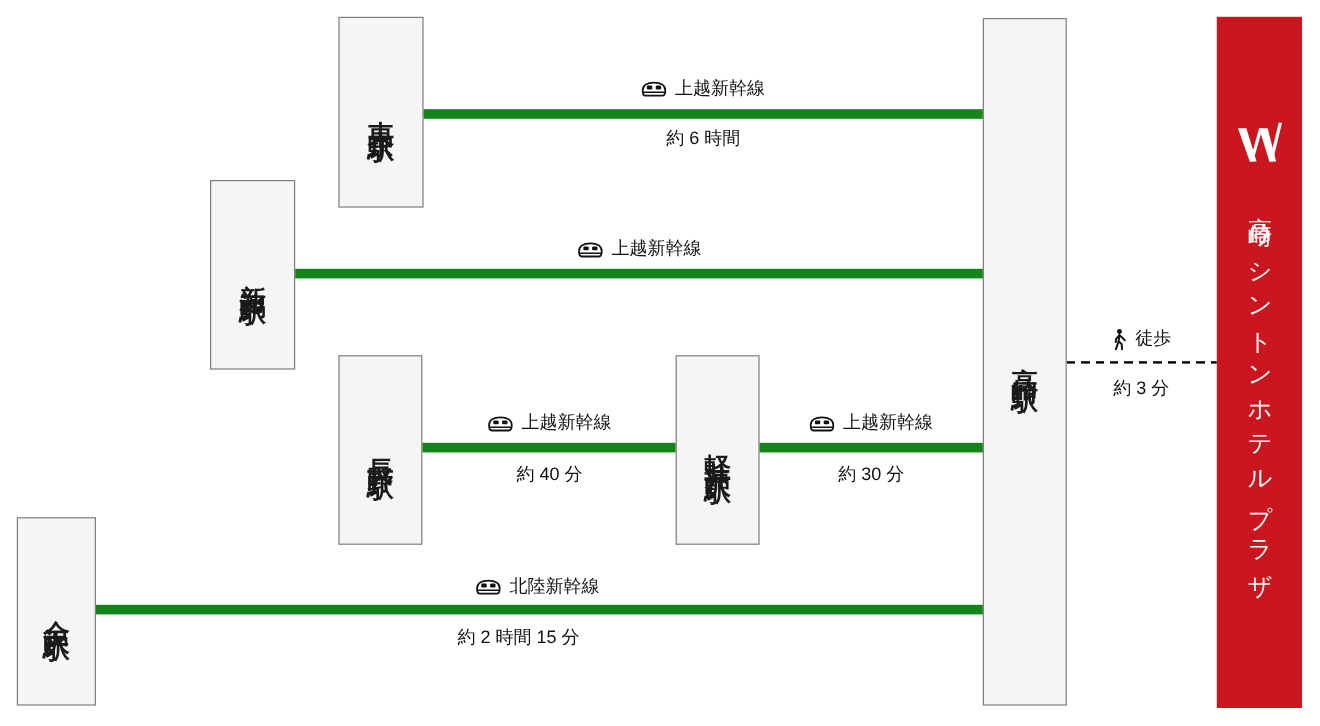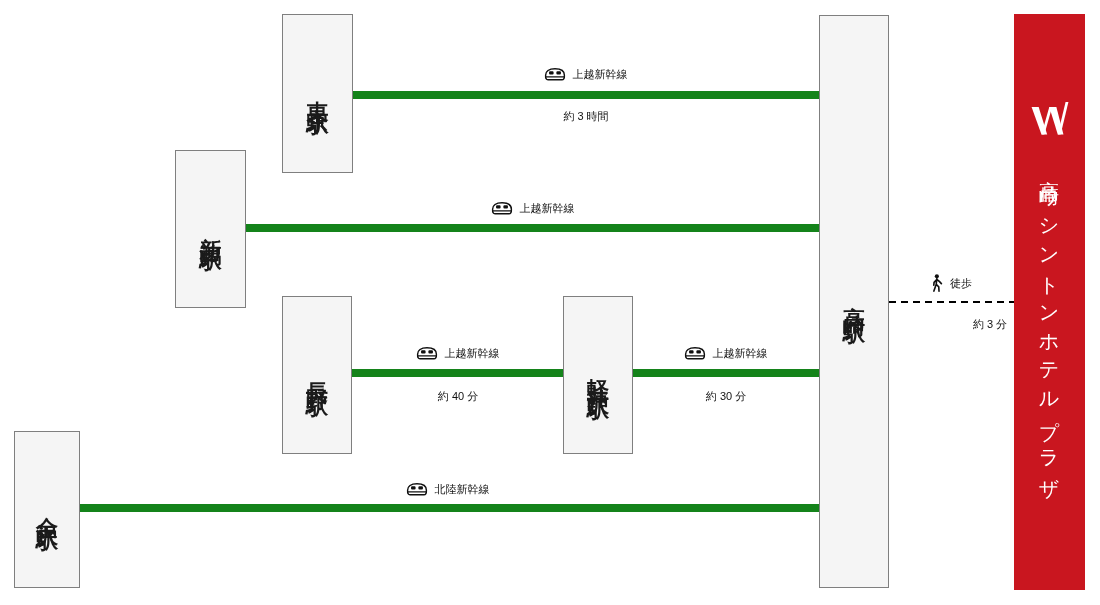--- a/index.html
+++ b/index.html
@@ -26,21 +26,21 @@
   .rail{
     position:absolute;height:8px;
     background:var(--rail-green,#14831a);
   }
 
   
   .route-label{
     position:absolute;transform:translateX(-50%);
     display:flex;align-items:center;gap:7px;
     white-space:nowrap;height:24px;
-    font-size:11px;font-weight:500;color:#111;line-height:24px;
+    font-size:15px;font-weight:500;color:#111;line-height:24px;
   }
   .route-label svg{flex:0 0 auto;display:block;}
 
   
   .dashed-line{
     position:absolute;height:2px;
     background:repeating-linear-gradient(90deg,#000 0 7px,transparent 7px 12px);
   }
 
   
@@ -89,21 +89,21 @@
   <div class="route-label" style="left:586px;top:62px;">
     <svg viewBox="0 0 24 17" width="21" height="15">
       <path d="M4 14.5 C2 14.5 1.2 13 1.2 9.5 C1.2 5 5 2 12 2 C19 2 22.8 5 22.8 9.5 C22.8 13 22 14.5 20 14.5 Z" fill="none" stroke="#111" stroke-width="1.7"></path>
       <path d="M1.6 11.3 L22.4 11.3" stroke="#111" stroke-width="1.4"></path>
       <rect x="5.2" y="4.9" width="5.2" height="3.7" rx="1.2" fill="#111"></rect>
       <rect x="13.6" y="4.9" width="5.2" height="3.7" rx="1.2" fill="#111"></rect>
     </svg>
     <span>上越新幹線</span>
   </div>
   <div class="route-label" style="left:586px;top:104px;">
-    <span>約 3 時間</span>
+    <span>約 6 時間</span>
   </div>
 
   <div class="route-label" style="left:533px;top:196px;">
     <svg viewBox="0 0 24 17" width="21" height="15">
       <path d="M4 14.5 C2 14.5 1.2 13 1.2 9.5 C1.2 5 5 2 12 2 C19 2 22.8 5 22.8 9.5 C22.8 13 22 14.5 20 14.5 Z" fill="none" stroke="#111" stroke-width="1.7"></path>
       <path d="M1.6 11.3 L22.4 11.3" stroke="#111" stroke-width="1.4"></path>
       <rect x="5.2" y="4.9" width="5.2" height="3.7" rx="1.2" fill="#111"></rect>
       <rect x="13.6" y="4.9" width="5.2" height="3.7" rx="1.2" fill="#111"></rect>
     </svg>
     <span>上越新幹線</span>
@@ -137,30 +137,33 @@
 
   <div class="route-label" style="left:448px;top:477px;">
     <svg viewBox="0 0 24 17" width="21" height="15">
       <path d="M4 14.5 C2 14.5 1.2 13 1.2 9.5 C1.2 5 5 2 12 2 C19 2 22.8 5 22.8 9.5 C22.8 13 22 14.5 20 14.5 Z" fill="none" stroke="#111" stroke-width="1.7"></path>
       <path d="M1.6 11.3 L22.4 11.3" stroke="#111" stroke-width="1.4"></path>
       <rect x="5.2" y="4.9" width="5.2" height="3.7" rx="1.2" fill="#111"></rect>
       <rect x="13.6" y="4.9" width="5.2" height="3.7" rx="1.2" fill="#111"></rect>
     </svg>
     <span>北陸新幹線</span>
   </div>
+  <div class="route-label" style="left:432px;top:520px;">
+    <span>約 2 時間 15 分</span>
+  </div>
 
   <div class="dashed-line" style="left:889px;top:301px;width:125px;"></div>
   <div class="route-label" style="left:951px;top:271px;">
     <svg viewBox="0 0 14 20" width="13" height="18">
       <circle cx="7.4" cy="2.5" r="2.3" fill="#111"></circle>
       <path d="M7.4 5 L6.7 11.4 M6.7 11.4 L4.1 19 M6.7 11.4 L9.5 14.3 L9.8 19 M7.2 6.2 L4.3 9.3 L4 12.3 M7.7 6.2 L10.4 8.5 L12.4 10.7" stroke="#111" stroke-width="1.8" fill="none" stroke-linecap="round"></path>
     </svg>
     <span>徒歩</span>
   </div>
-  <div class="route-label" style="left:990px;top:312px;justify-content:center;">
+  <div class="route-label" style="left:951px;top:312px;justify-content:center;">
     <span>約 3 分</span>
   </div>
 
   <div class="hotel-banner" style="left:1014px;top:14px;width:71px;height:576px;">
     <svg class="hotel-logo" viewBox="0 0 56 48" width="40" height="34">
       <polygon points="2,7 12,7 24,46 16,46" fill="#fff"></polygon>
       <polygon points="27,7 31,7 20,46 16,46" fill="#fff"></polygon>
       <polygon points="27,7 37,7 47,46 39,46" fill="#fff"></polygon>
       <polygon points="50,0 54,0 43,46 39,46" fill="#fff"></polygon>
     </svg>

